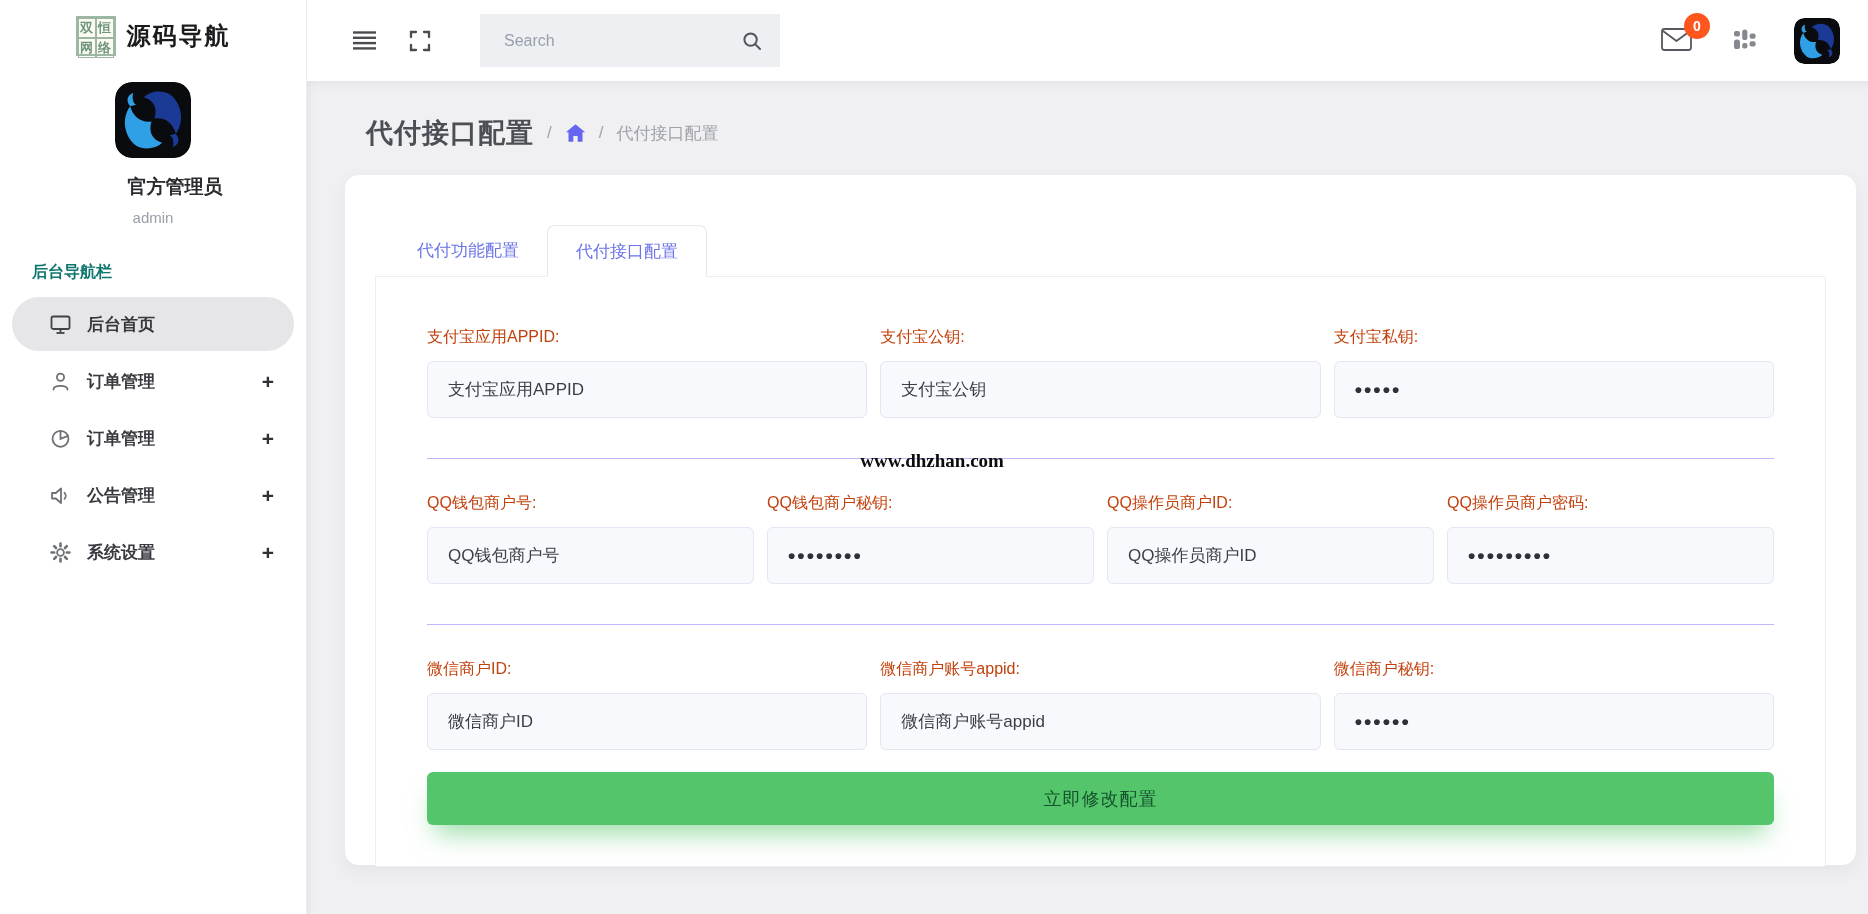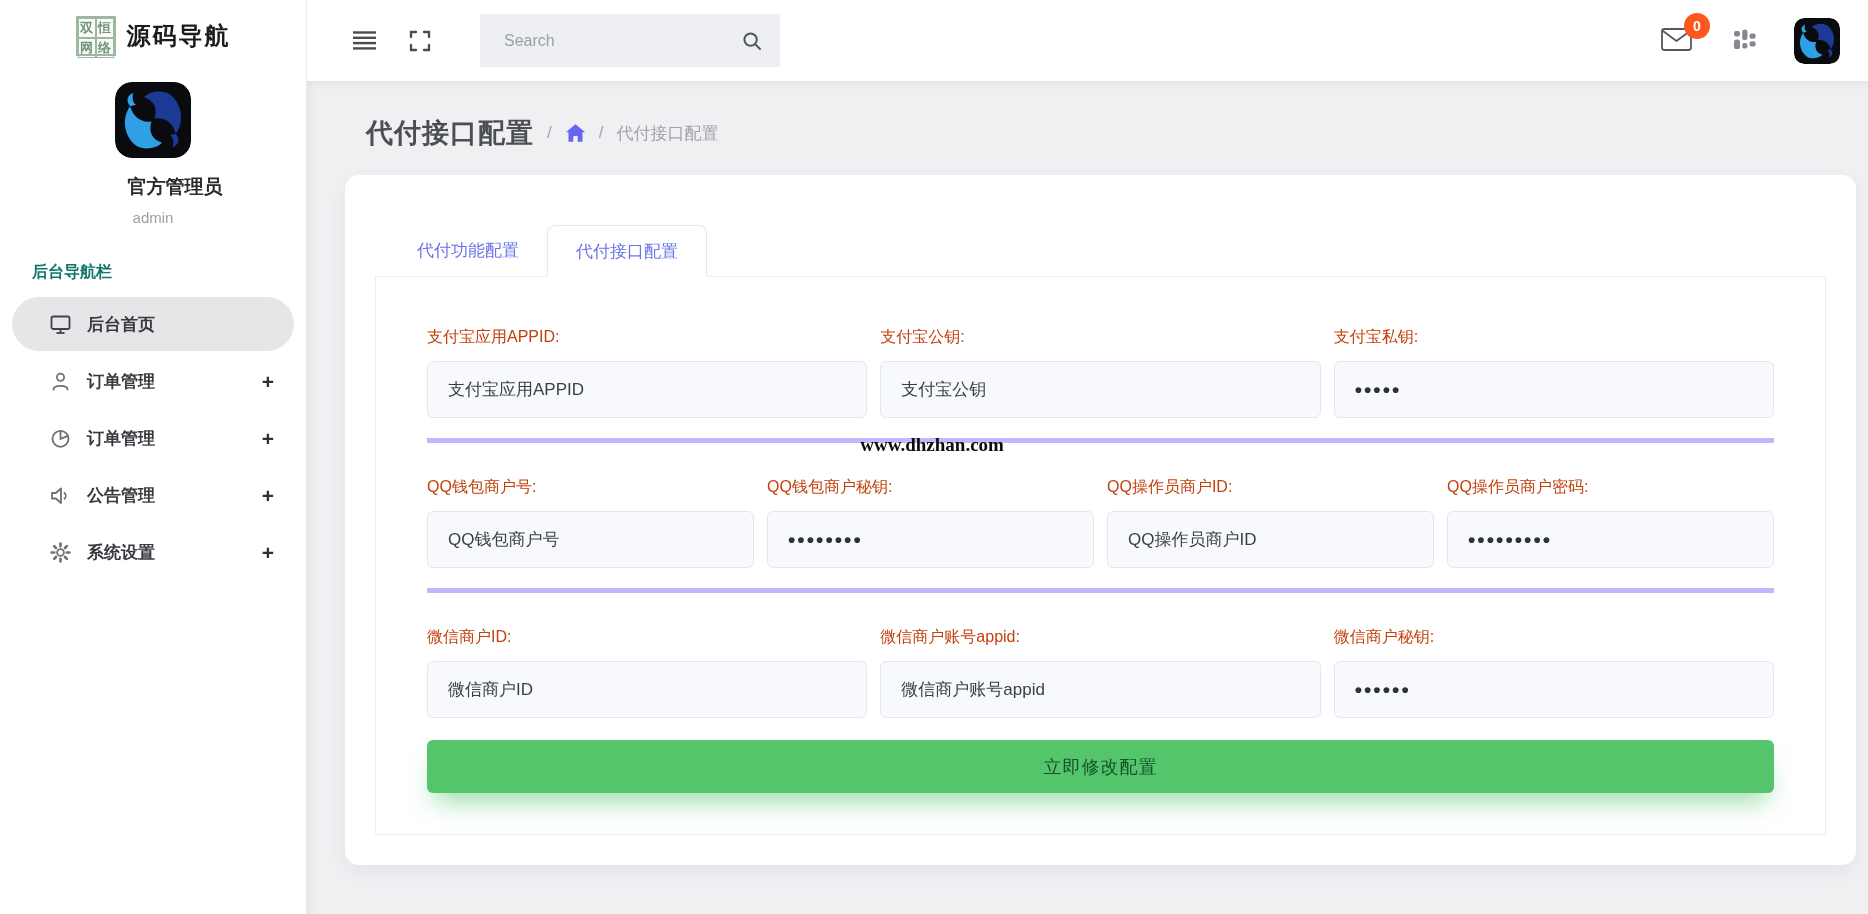--- a/index.html
+++ b/index.html
@@ -58,21 +58,21 @@
                 border-radius:8px 8px 0 0; }
   .panel { border:1px solid #eceef5; padding:50px 51px 41px; border-radius:0 2px 2px 2px; background:#fff; }
 
   .frow { display:flex; gap:13px; }
   .field { flex:1; }
   .flabel { display:block; font-size:16px; color:#c2410c; margin-bottom:13px; }
   .finput { width:100%; height:57px; background:#f8f9fd; border:1px solid #e2e7f3; border-radius:6px;
             padding:0 20px; font-size:17px; color:#3a3f47; outline:none;
             font-family:"Liberation Sans", sans-serif; }
   .finput.pw { font-size:21px; letter-spacing:2px; font-weight:bold; color:#2e3238; }
-  .divider { border-top:5px solid #c4b5fd; margin:20px 0 34px; position:relative; }
+  .divider { border-top:1px solid #c4b5fd; margin:40px 0 34px; position:relative; }
   .watermark { position:absolute; left:37.5%; top:-9px; transform:translateX(-50%);
                font-family:"Liberation Serif", serif; font-weight:bold; font-size:19px; color:#0c0c0c;
                white-space:nowrap; }
   .submit-btn { width:100%; height:53px; margin-top:22px; background:#54c56a; border:none; border-radius:6px;
                 color:#14532d; font-size:18px; font-weight:normal; cursor:pointer; letter-spacing:1px;
                 box-shadow:0 16px 26px -8px rgba(84,197,106,0.60);
                 font-family:"Liberation Sans", sans-serif; }
 </style>
 </head>
 <body>

